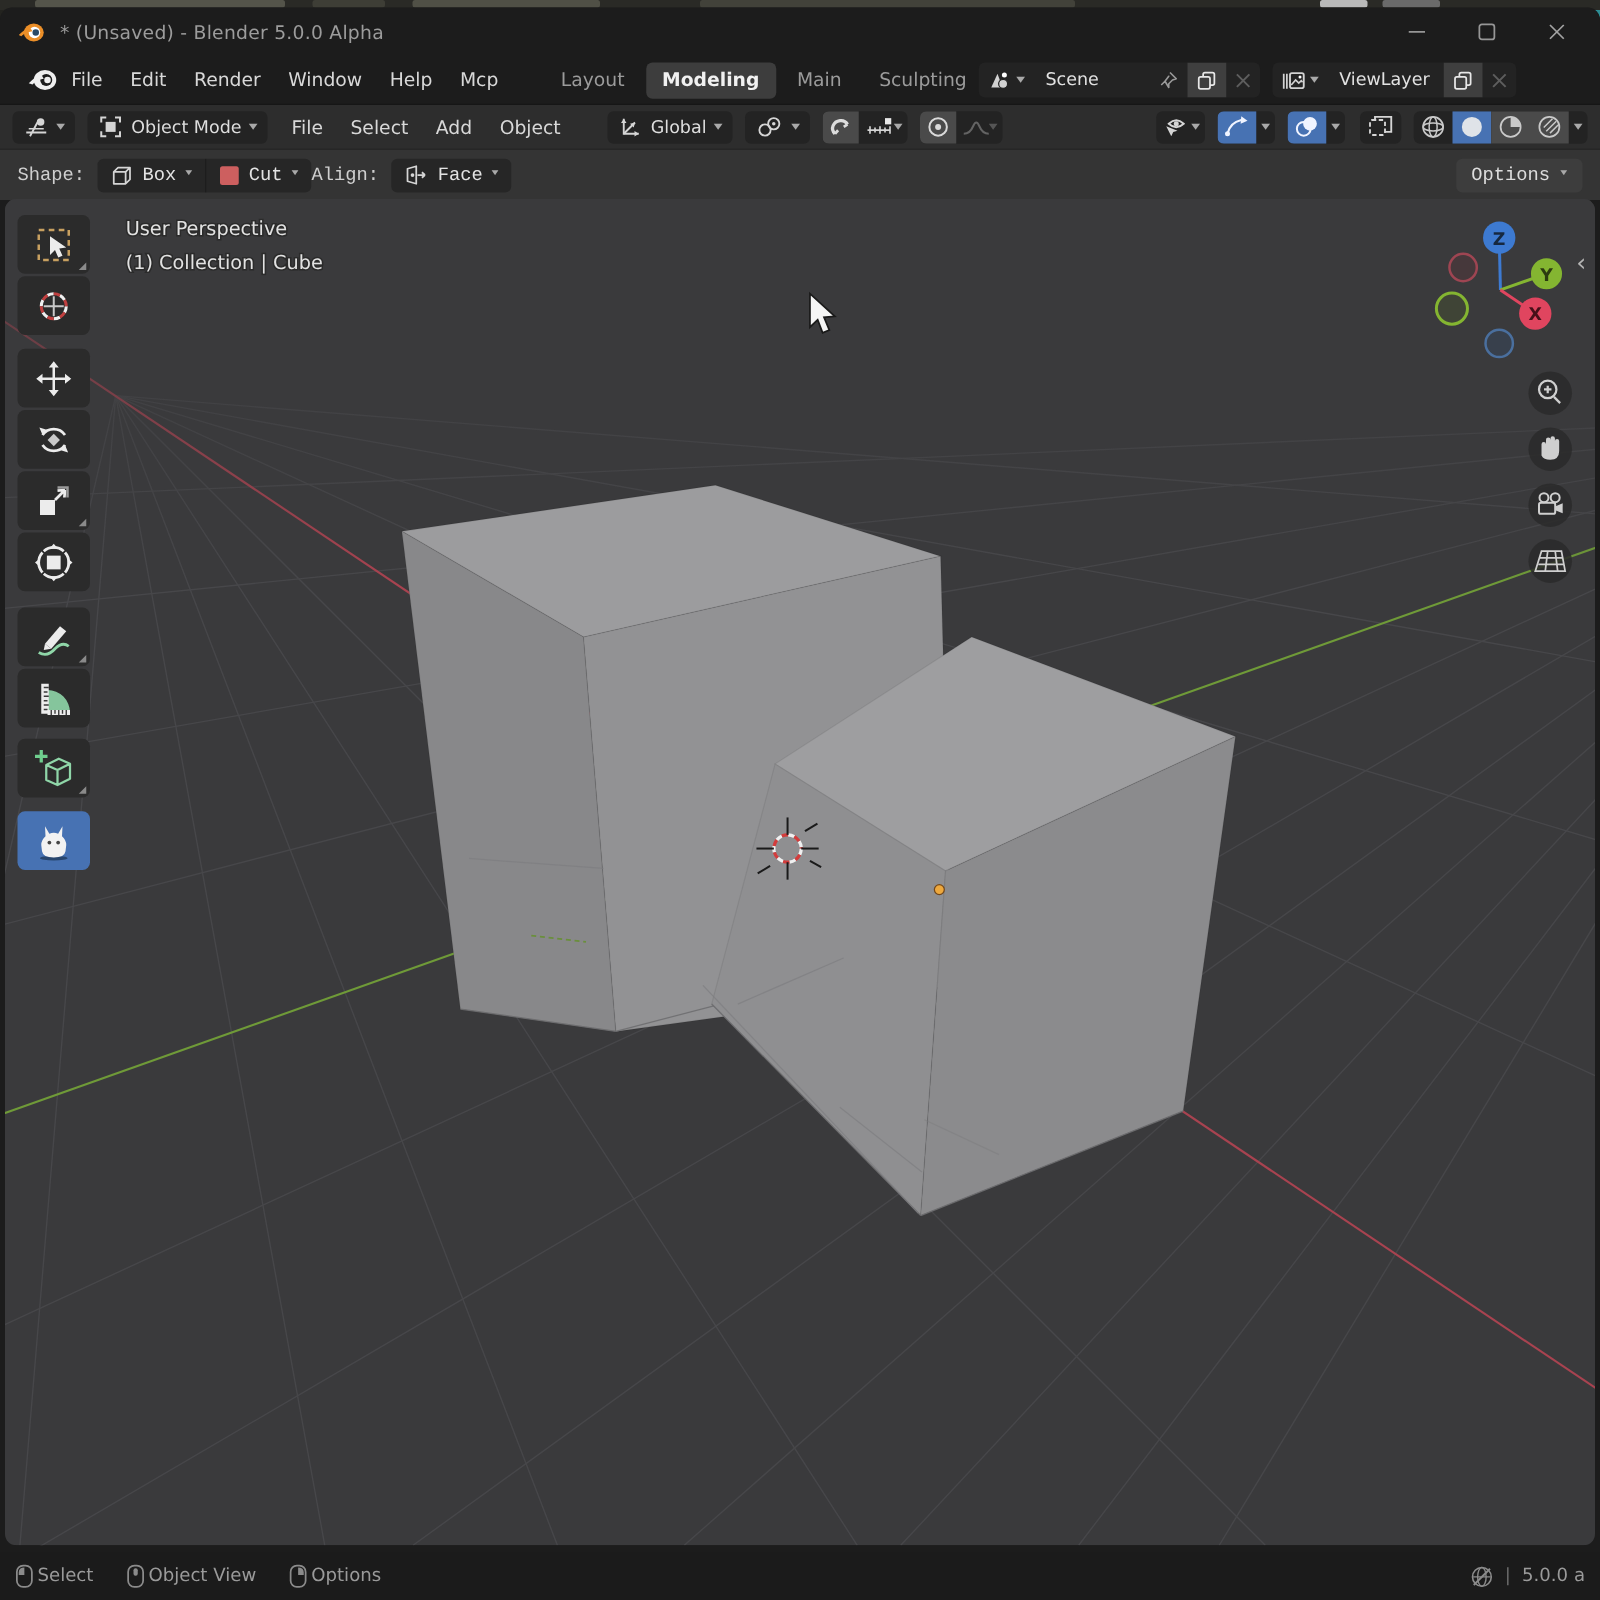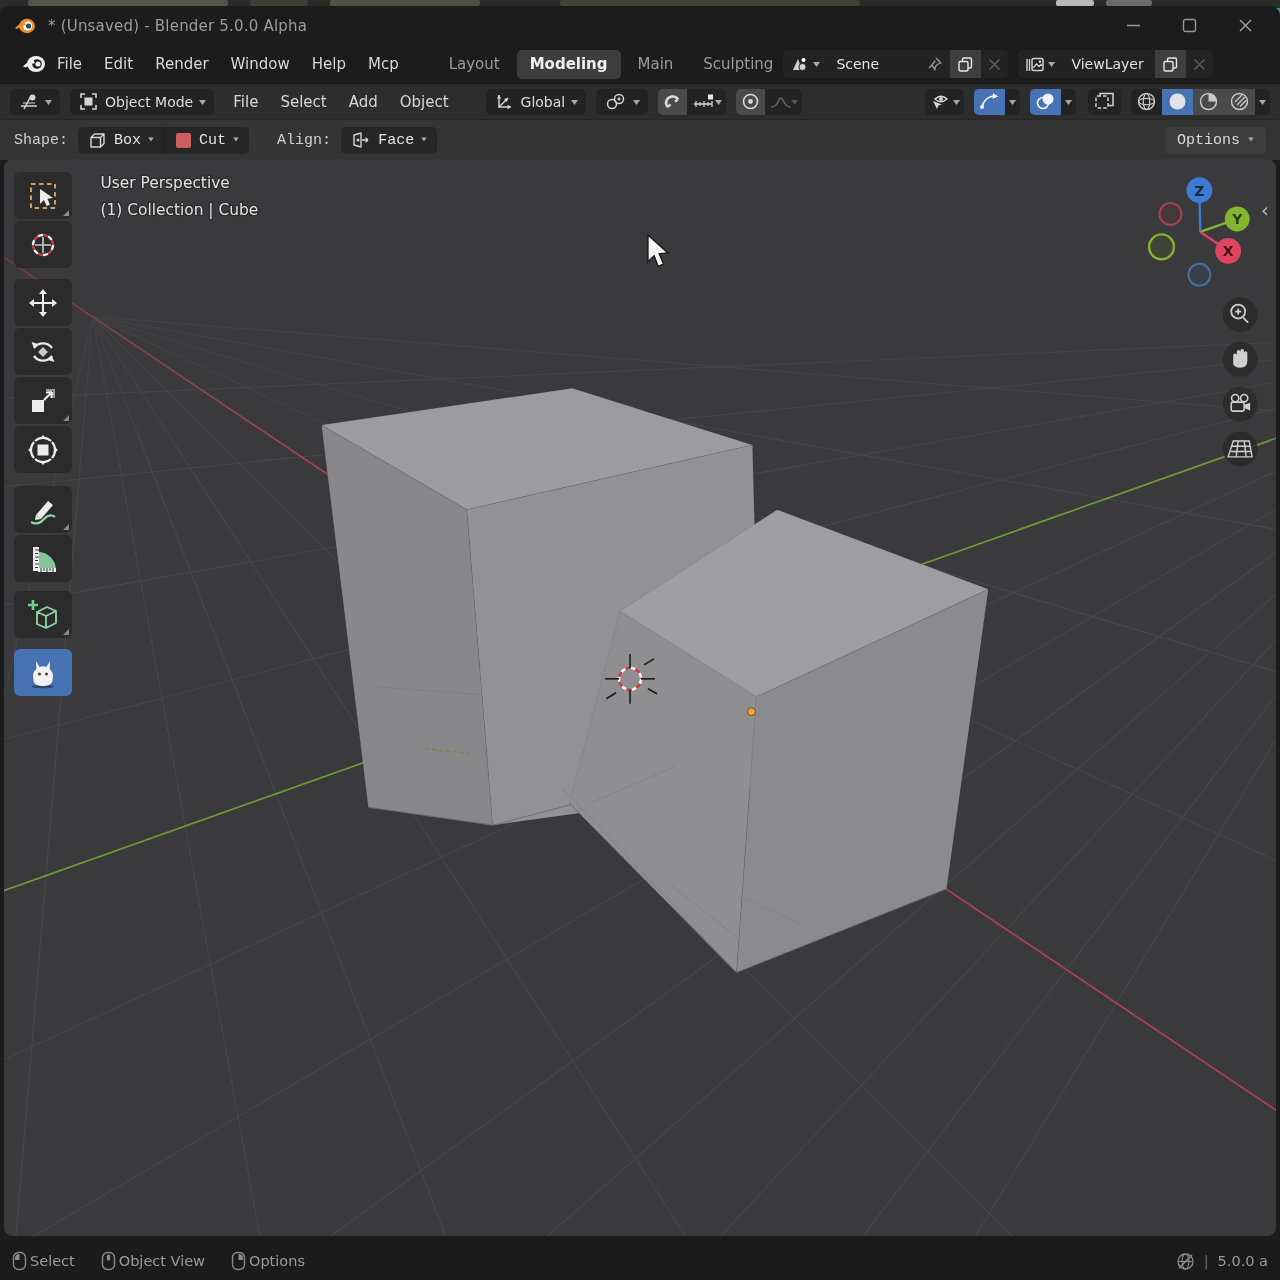--- a/index.html
+++ b/index.html
@@ -346,21 +346,21 @@
         <span class="chev">▾</span>
       </div>
       <div class="ts-seg">
         <svg width="17" height="17" viewBox="0 0 17 17">
           <rect x="1" y="1" width="15" height="15" rx="2" fill="#cd5f5f"></rect>
         </svg>
         <span>Cut</span>
         <span class="chev">▾</span>
       </div>
     </div>
-    <span class="tlabel" style="margin-left:28px;">Align:</span>
+    <span class="tlabel" style="">Align:</span>
     <div class="ts-group">
       <div class="ts-seg">
         <svg width="20" height="18" viewBox="0 0 20 18">
           <path d="M3 4 L10 2 L10 16 L3 14 Z" fill="none" stroke="#d5d5d5" stroke-width="1.4" stroke-linejoin="round"></path>
           <circle cx="7" cy="9" r="1.5" fill="#d5d5d5"></circle>
           <path d="M11 9 L17 9 M17 9 L14.5 6.8 M17 9 L14.5 11.2" stroke="#d5d5d5" stroke-width="1.4" fill="none"></path>
         </svg>
         <span>Face</span>
         <span class="chev">▾</span>
       </div>

